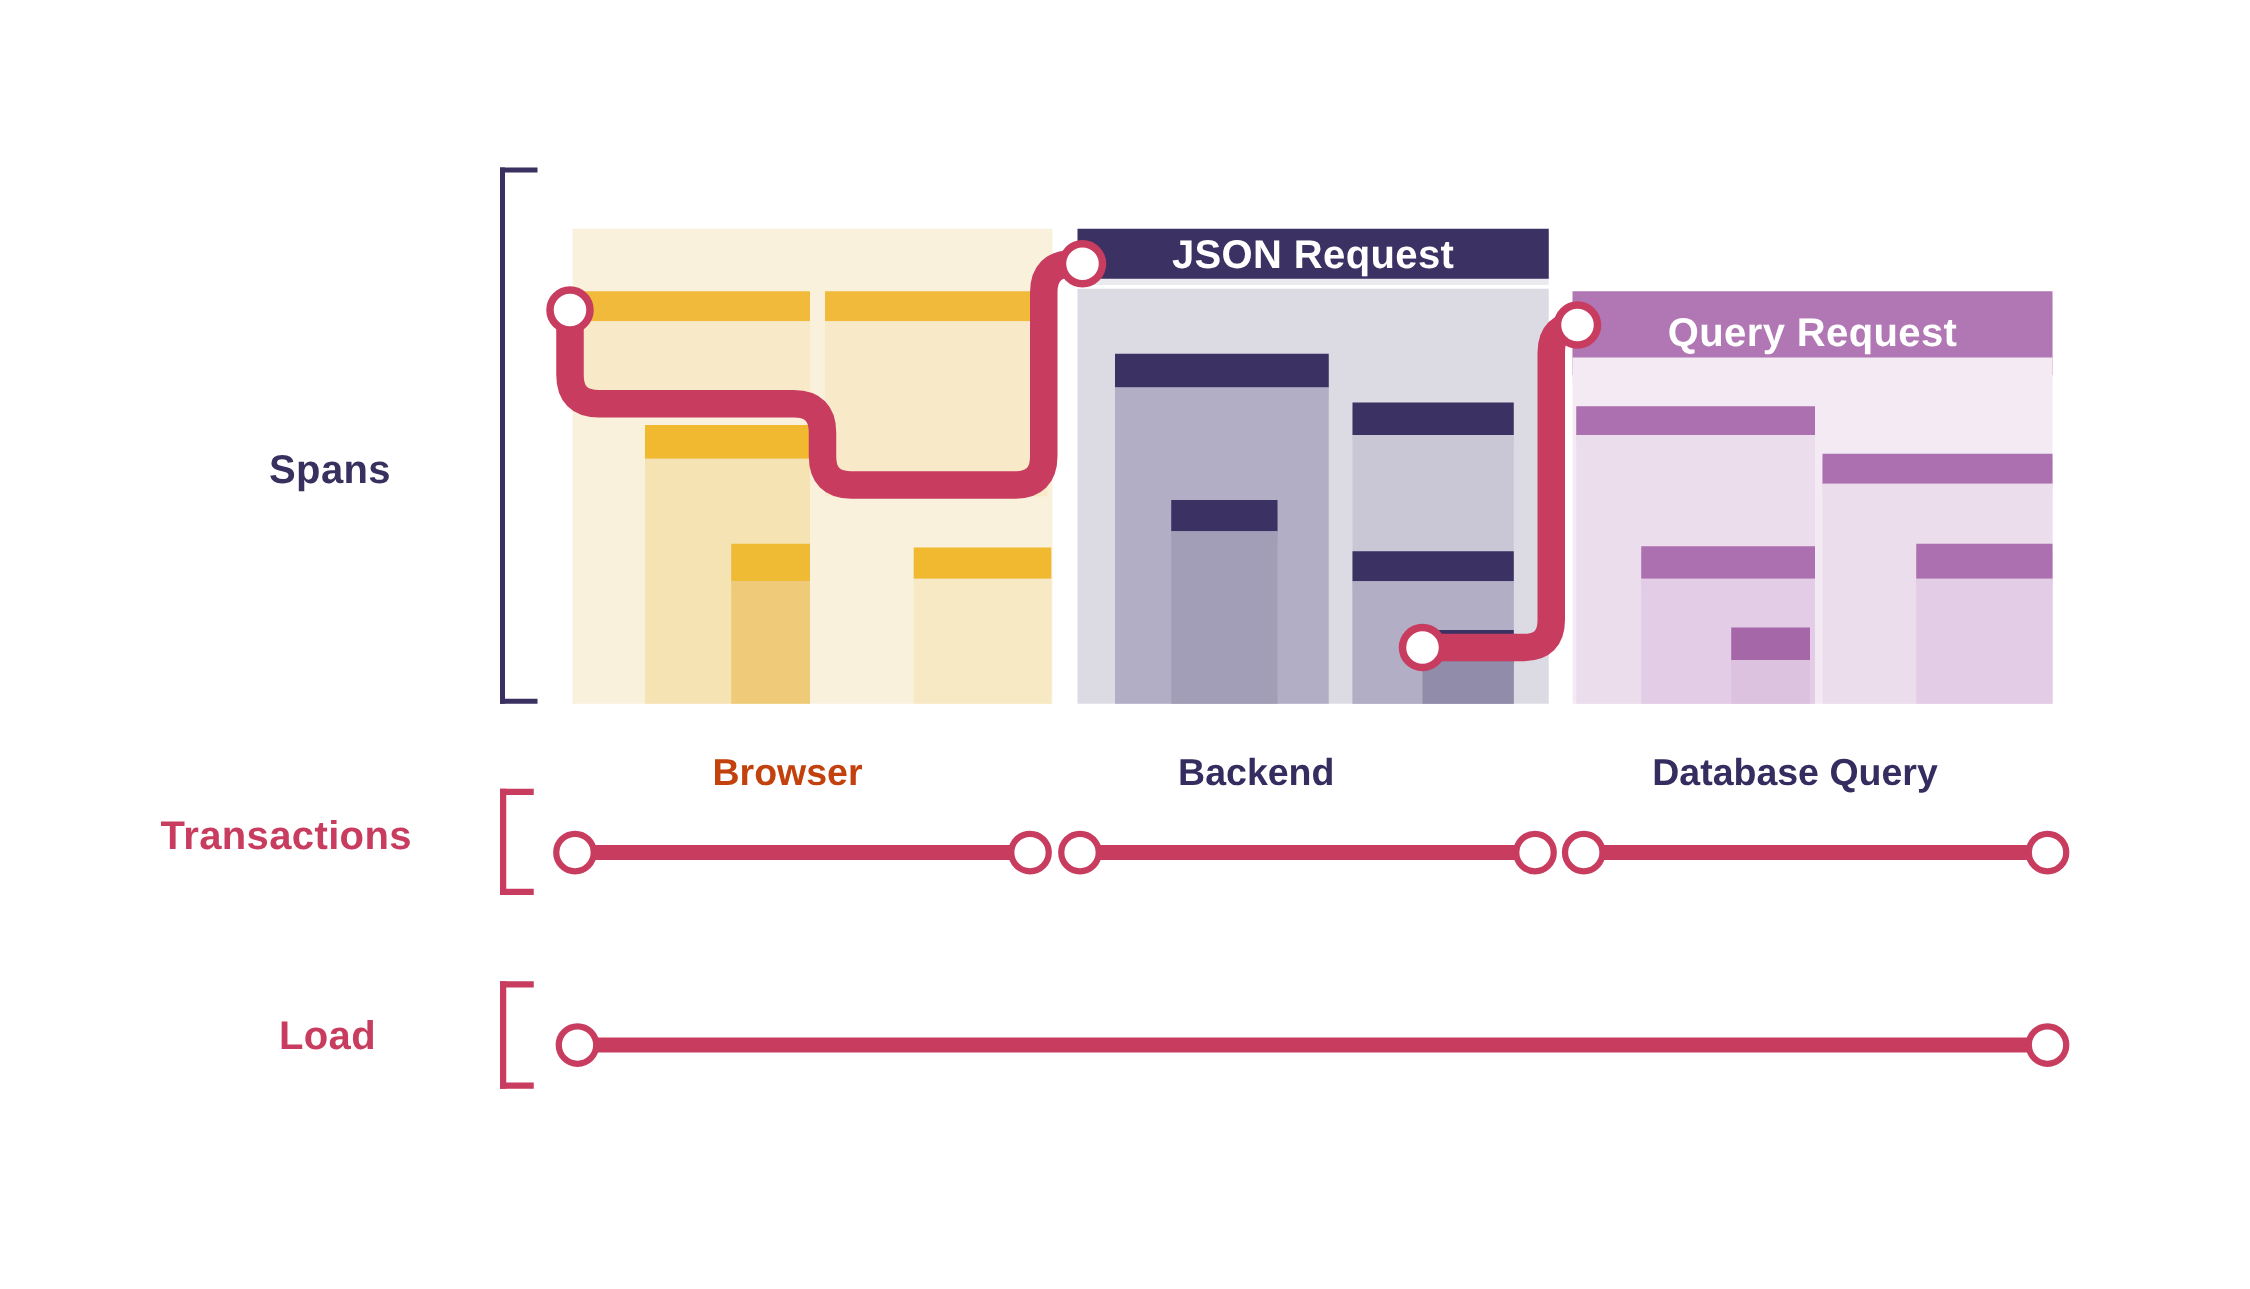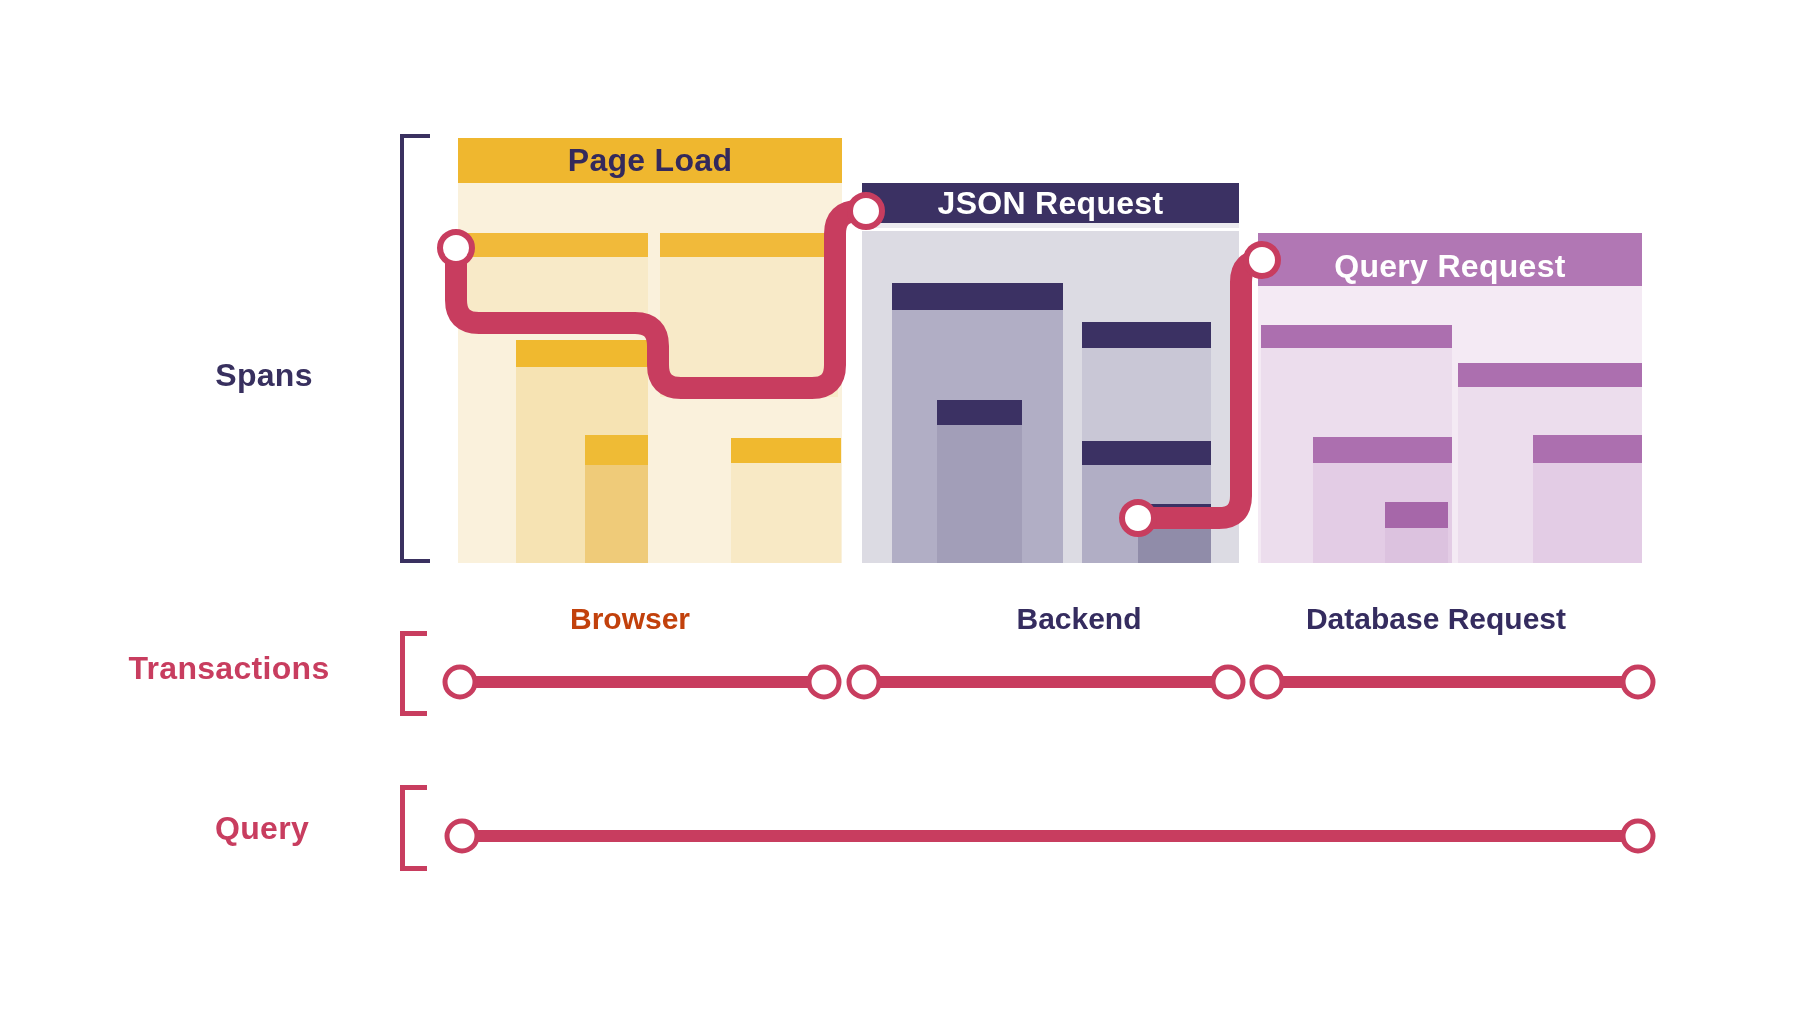--- a/index.html
+++ b/index.html
@@ -19,31 +19,30 @@
   .service-label{position:absolute;width:300px;text-align:center;font-weight:700;font-size:30px;}
   #overlay{position:absolute;left:0;top:0;z-index:3;}
 </style>
 </head>
 <body>
 
 <div class="canvas">
 
   <div class="side-label" style="left:114px;top:357px;color:#38305F;">Spans</div>
   <div class="side-label" style="left:79px;top:638px;color:#C83D5F;margin-top:12px;">Transactions</div>
-  <div class="side-label" style="left:112px;top:810px;color:#C83D5F;">Query</div>
+  <div class="side-label" style="left:112px;top:810px;color:#C83D5F;">Load</div>
 
   <div class="bracket" style="left:400px;top:134px;width:30px;height:429px;
               border-left:4px solid #3A3160;border-top:4px solid #3A3160;border-bottom:4px solid #3A3160;"></div>
   <div class="bracket" style="left:400px;top:631px;width:27px;height:85px;
               border-left:5px solid #C83D5F;border-top:5px solid #C83D5F;border-bottom:5px solid #C83D5F;"></div>
   <div class="bracket" style="left:400px;top:785px;width:27px;height:86px;
               border-left:5px solid #C83D5F;border-top:5px solid #C83D5F;border-bottom:5px solid #C83D5F;"></div>
 
   <div class="column" style="left:458px;top:138px;width:384px;height:425px;">
-    <div class="column-header" style="height: 45px; background: rgb(239, 183, 47); color: rgb(51, 41, 92);">Page Load</div>
     <div class="column-body" style="top: 45px; height: 380px; background: rgb(250, 241, 220);"></div>
   </div>
   <div class="column" style="left:862px;top:183px;width:377px;height:380px;">
     <div class="column-header" style="height: 40px; background: rgb(59, 49, 99); color: rgb(255, 255, 255);">JSON Request</div>
     <div class="column-body" style="top: 48px; height: 332px; background: rgb(220, 219, 227);"></div>
   </div>
   <div class="column" style="left:1258px;top:233px;width:384px;height:330px;">
     <div class="column-header" style="height: 67px; background: rgb(177, 119, 180); color: rgb(255, 255, 255); text-align: center;">Query Request</div>
     <div class="column-body" style="top: 53px; height: 277px; background: rgb(244, 234, 244);"></div>
   </div>
@@ -75,22 +74,22 @@
       <div class="rect dots" style="left: 1458px; top: 387px; width: 184px; height: 176px; background: rgb(236, 221, 237);"></div>
       <div class="rect shadow" style="left: 1313px; top: 437px; width: 139px; height: 26px; background: rgb(172, 111, 175);"></div>
       <div class="rect dots" style="left: 1313px; top: 463px; width: 139px; height: 100px; background: rgb(227, 204, 229);"></div>
       <div class="rect shadow" style="left: 1385px; top: 502px; width: 63px; height: 26px; background: rgb(166, 103, 169);"></div>
       <div class="rect dots" style="left: 1385px; top: 528px; width: 63px; height: 35px; background: rgb(220, 194, 223);"></div>
       <div class="rect shadow" style="left: 1533px; top: 435px; width: 109px; height: 28px; background: rgb(172, 111, 175);"></div>
       <div class="rect dots" style="left: 1533px; top: 463px; width: 109px; height: 100px; background: rgb(227, 204, 229);"></div>
     </div>
 
   <div class="service-label" style="left:480px;top:602px;color:#c2410c;">Browser</div>
-  <div class="service-label" style="left:929px;top:602px;color:#352C5F;">Backend</div>
-  <div class="service-label" style="left:1286px;top:602px;color:#352C5F;">Database Request</div>
+  <div class="service-label" style="left:855px;top:602px;color:#352C5F;">Backend</div>
+  <div class="service-label" style="left:1286px;top:602px;color:#352C5F;">Database Query</div>
 
   <svg id="overlay" width="1800" height="1031">
       <path d="M 456 248 L 456 300 Q 456 323 479 323 L 635 323 Q 658 323 658 346 L 658 365 Q 658 388 681 388 L 812 388 Q 835 388 835 365 L 835 234 Q 835 211 858 211 L 866 211" fill="none" stroke="#C83D5F" stroke-width="22"></path>
       <path d="M 1140 518 L 1219 518 Q 1241 518 1241 496 L 1241 282 Q 1241 260 1263 260 L 1266 260" fill="none" stroke="#C83D5F" stroke-width="22"></path>
       <line x1="460" y1="682" x2="824" y2="682" stroke="#C83D5F" stroke-width="12"></line>
       <line x1="864" y1="682" x2="1228" y2="682" stroke="#C83D5F" stroke-width="12"></line>
       <line x1="1267" y1="682" x2="1638" y2="682" stroke="#C83D5F" stroke-width="12"></line>
       <line x1="462" y1="836" x2="1638" y2="836" stroke="#C83D5F" stroke-width="12"></line>
       <circle cx="456" cy="248" r="16" fill="#ffffff" stroke="#C83D5F" stroke-width="6"></circle>
       <circle cx="866" cy="211" r="16" fill="#ffffff" stroke="#C83D5F" stroke-width="6"></circle>

